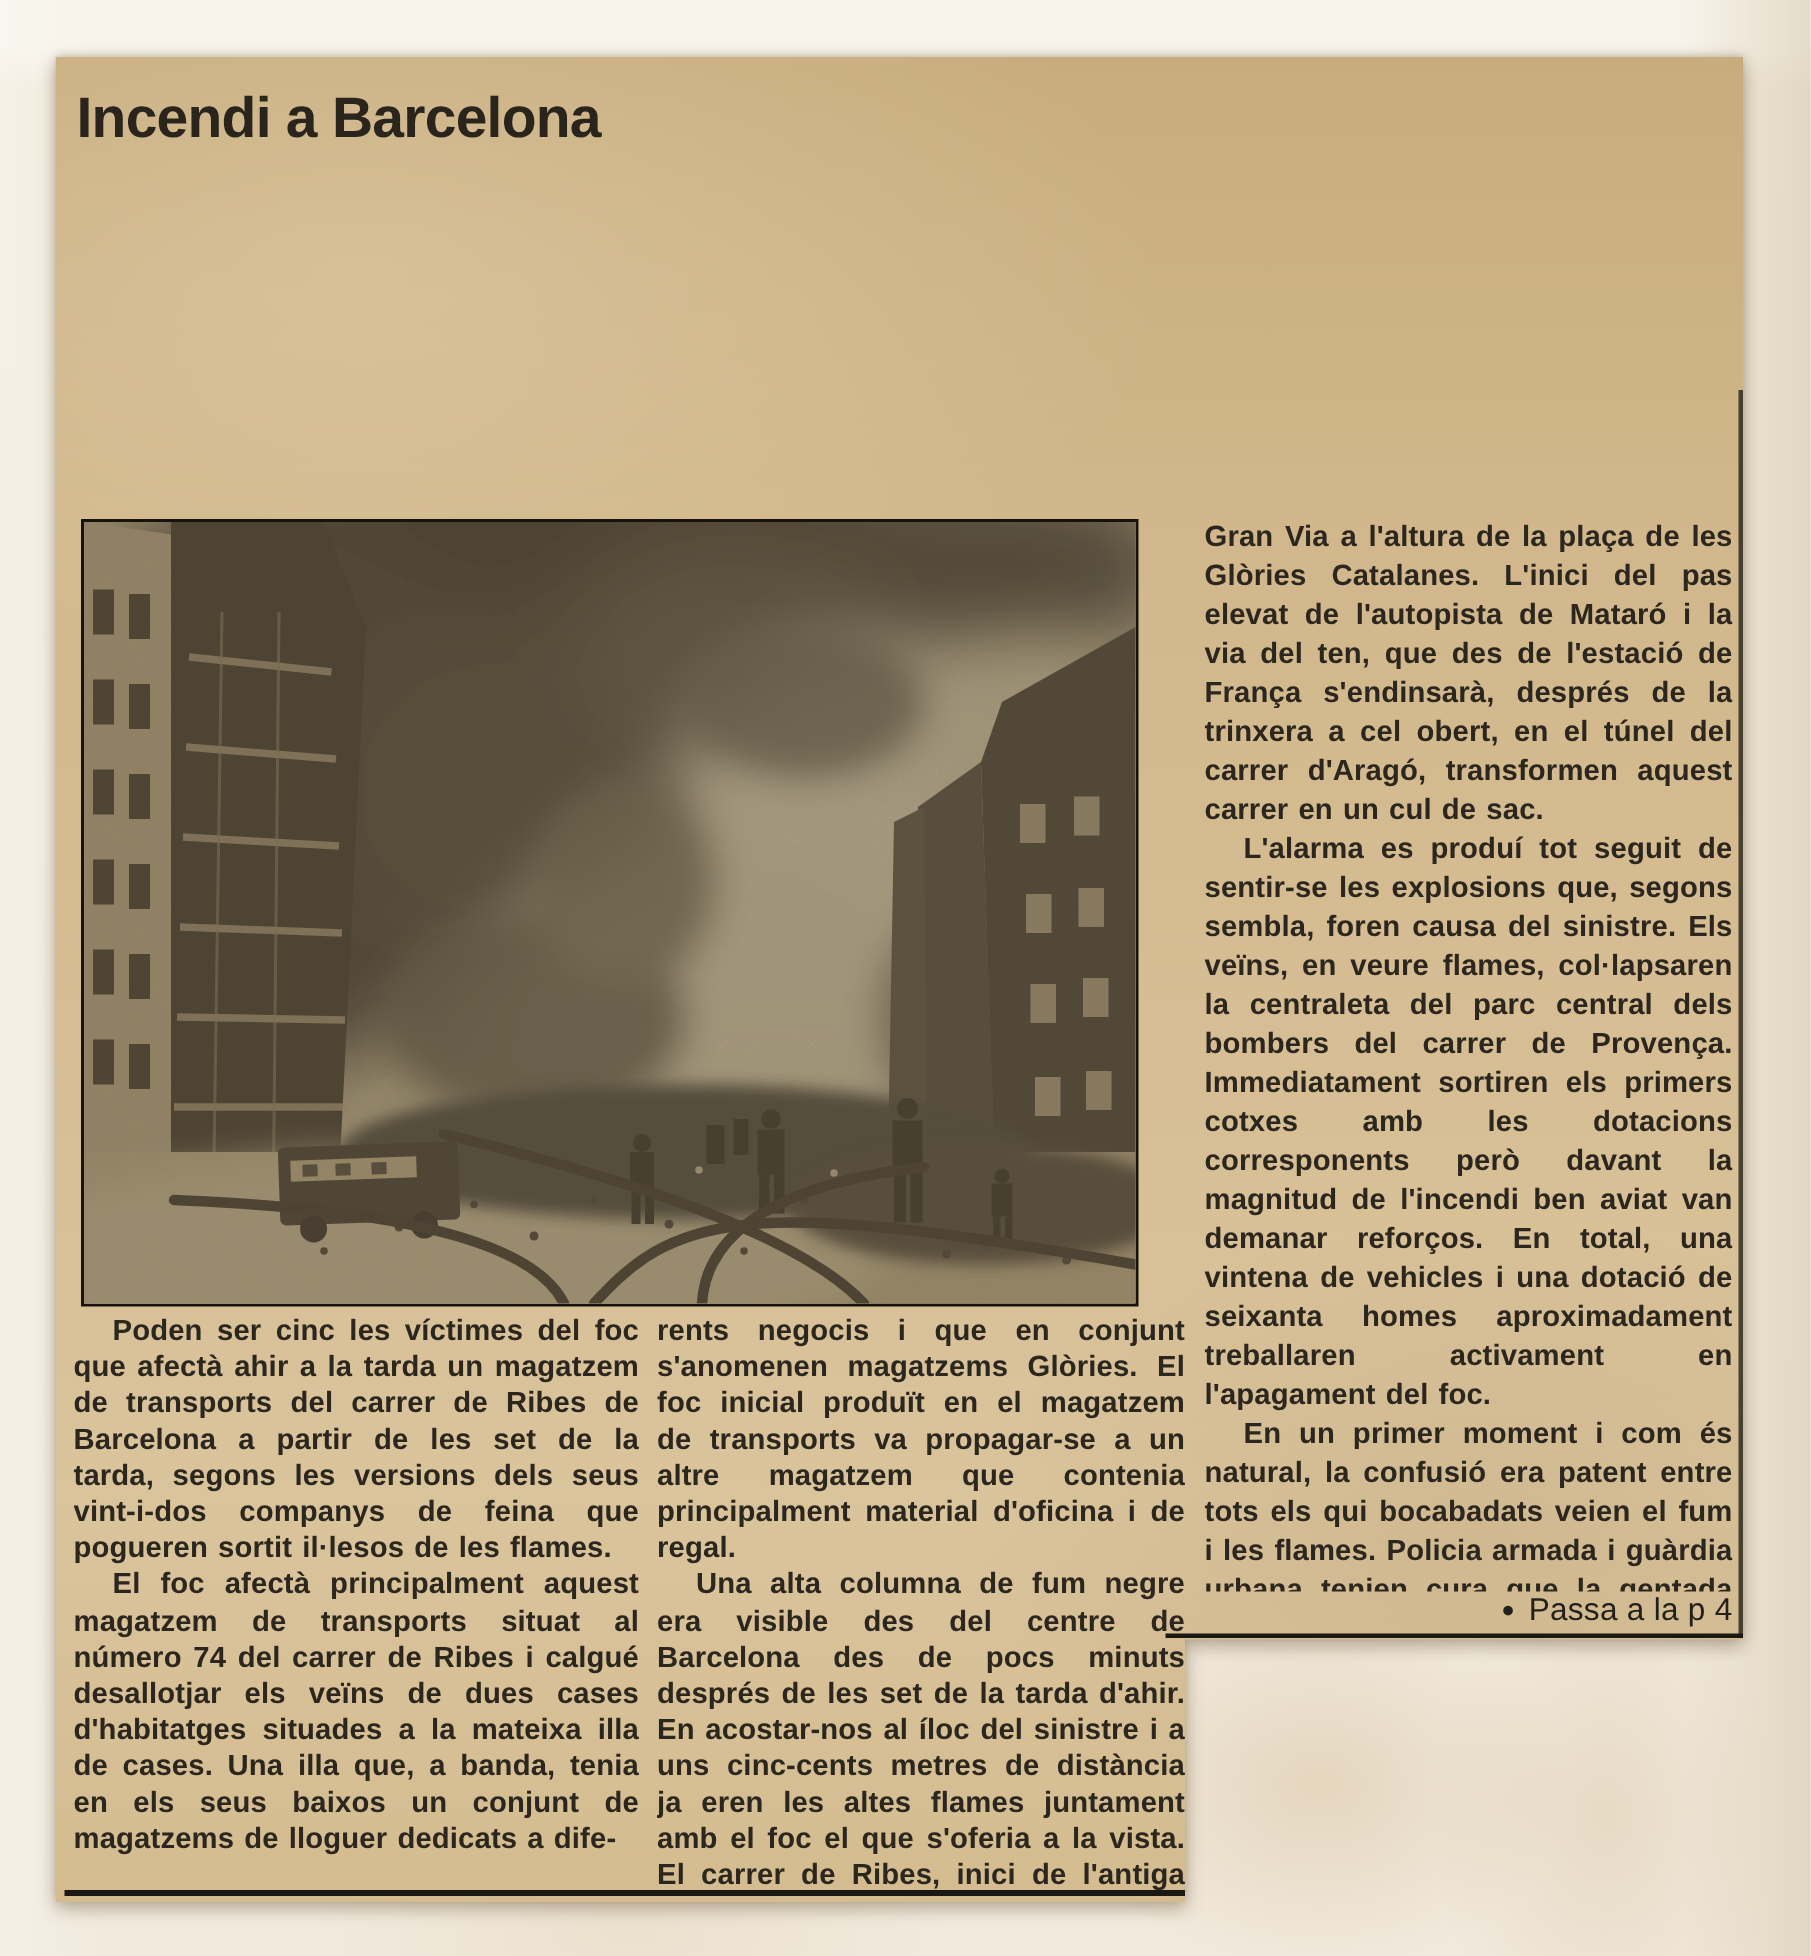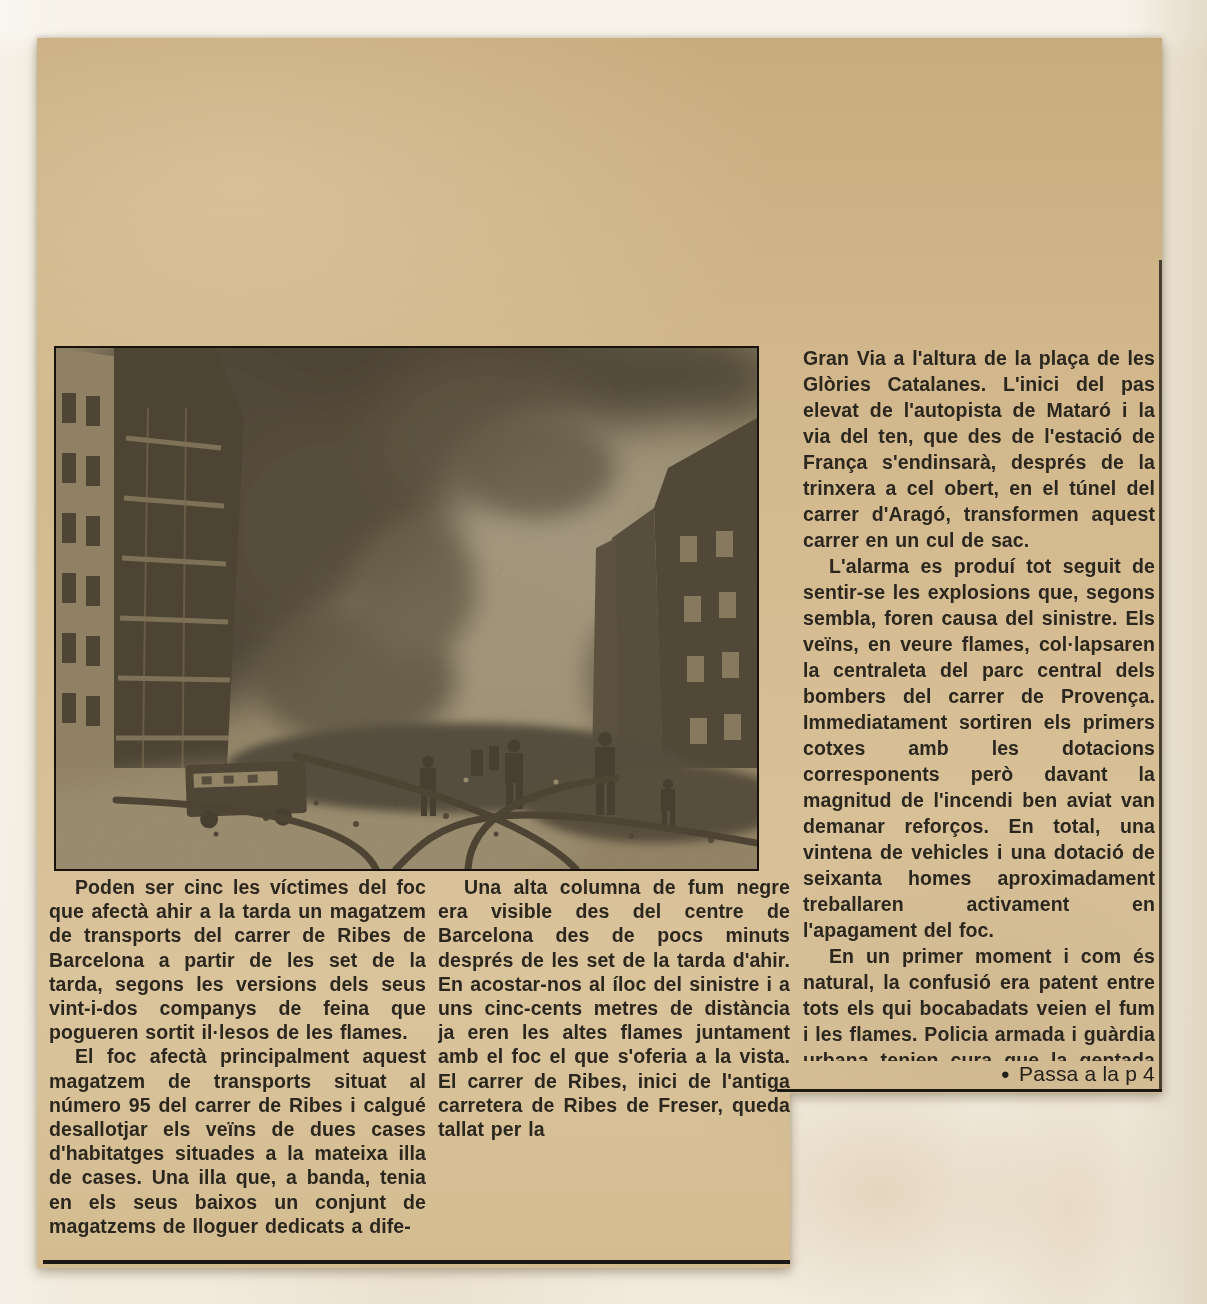--- a/index.html
+++ b/index.html
@@ -63,20 +63,21 @@
   .continuation .bullet{font-size:15px;margin-right:9px;position:relative;top:-2px;}
 </style>
 </head>
 <body>
 
 <div class="stage">
   <div class="backing"></div>
   <div class="clip-shadow">
     <div class="clipping">
 
+      <div class="kicker">Incendi a Barcelona</div>
 
       <h1 class="headline">
       </h1>
 
       <div class="photo">
         <svg width="701" height="521" viewBox="0 0 701 521" preserveAspectRatio="none">
           <defs>
             <linearGradient id="skyg" x1="0" y1="0" x2="0" y2="1">
               <stop offset="0" stop-color="#d3c49c"></stop>
               <stop offset="0.6" stop-color="#dccda6"></stop>
@@ -237,24 +238,25 @@
             <path d="M701,495 C560,470 480,462 430,470 C380,478 360,500 340,521"></path>
           </g>
 
           <rect width="701" height="521" fill="#b8904f" opacity="0.18"></rect>
           <rect width="701" height="521" filter="url(#grain)" opacity="0.5"></rect>
         </svg>
       </div>
 
       <div class="col col-left">
         <p class="indent">Poden ser cinc les víctimes del foc que afectà ahir a la tarda un magatzem de transports del carrer de Ribes de Barcelona a partir de les set de la tarda, segons les versions dels seus vint-i-dos companys de feina que pogueren sortit il·lesos de les flames.</p>
-        <p class="indent">El foc afectà principalment aquest magatzem de transports situat al número 95 del carrer de Ribes i calgué desallotjar els veïns de dues cases d'habitatges situades a la mateixa illa de cases. Una illa que, a banda, tenia en els seus baixos un conjunt de magatzems de lloguer dedicats a dife-</p>
+        <p class="indent">El foc afectà principalment aquest magatzem de transports situat al número 74 del carrer de Ribes i calgué desallotjar els veïns de dues cases d'habitatges situades a la mateixa illa de cases. Una illa que, a banda, tenia en els seus baixos un conjunt de magatzems de lloguer dedicats a dife-</p>
       </div>
 
       <div class="col col-mid">
+        <p>rents negocis i que en conjunt s'anomenen magatzems Glòries. El foc inicial produït en el magatzem de transports va propagar-se a un altre magatzem que contenia principalment material d'oficina i de regal.</p>
         <p class="indent">Una alta columna de fum negre era visible des del centre de Barcelona des de pocs minuts després de les set de la tarda d'ahir. En acostar-nos al íloc del sinistre i a uns cinc-cents metres de distància ja eren les altes flames juntament amb el foc el que s'oferia a la vista. El carrer de Ribes, inici de l'antiga carretera de Ribes de Freser, queda tallat per la</p>
       </div>
 
       <div class="col col-right">
         <p>Gran Via a l'altura de la plaça de les Glòries Catalanes. L'inici del pas elevat de l'autopista de Mataró i la via del ten, que des de l'estació de França s'endinsarà, després de la trinxera a cel obert, en el túnel del carrer d'Aragó, transformen aquest carrer en un cul de sac.</p>
         <p class="indent">L'alarma es produí tot seguit de sentir-se les explosions que, segons sembla, foren causa del sinistre. Els veïns, en veure flames, col·lapsaren la centraleta del parc central dels bombers del carrer de Provença. Immediatament sortiren els primers cotxes amb les dotacions corresponents però davant la magnitud de l'incendi ben aviat van demanar reforços. En total, una vintena de vehicles i una dotació de seixanta homes aproximadament treballaren activament en l'apagament del foc.</p>
         <p class="indent">En un primer moment i com és natural, la confusió era patent entre tots els qui bocabadats veien el fum i les flames. Policia armada i guàrdia urbana tenien cura que la gentada es mantingués a distàncies prudents. Efectius de la Creu Roja també hi eren presents.</p>
       </div>
 
       <div class="vrule"></div>

